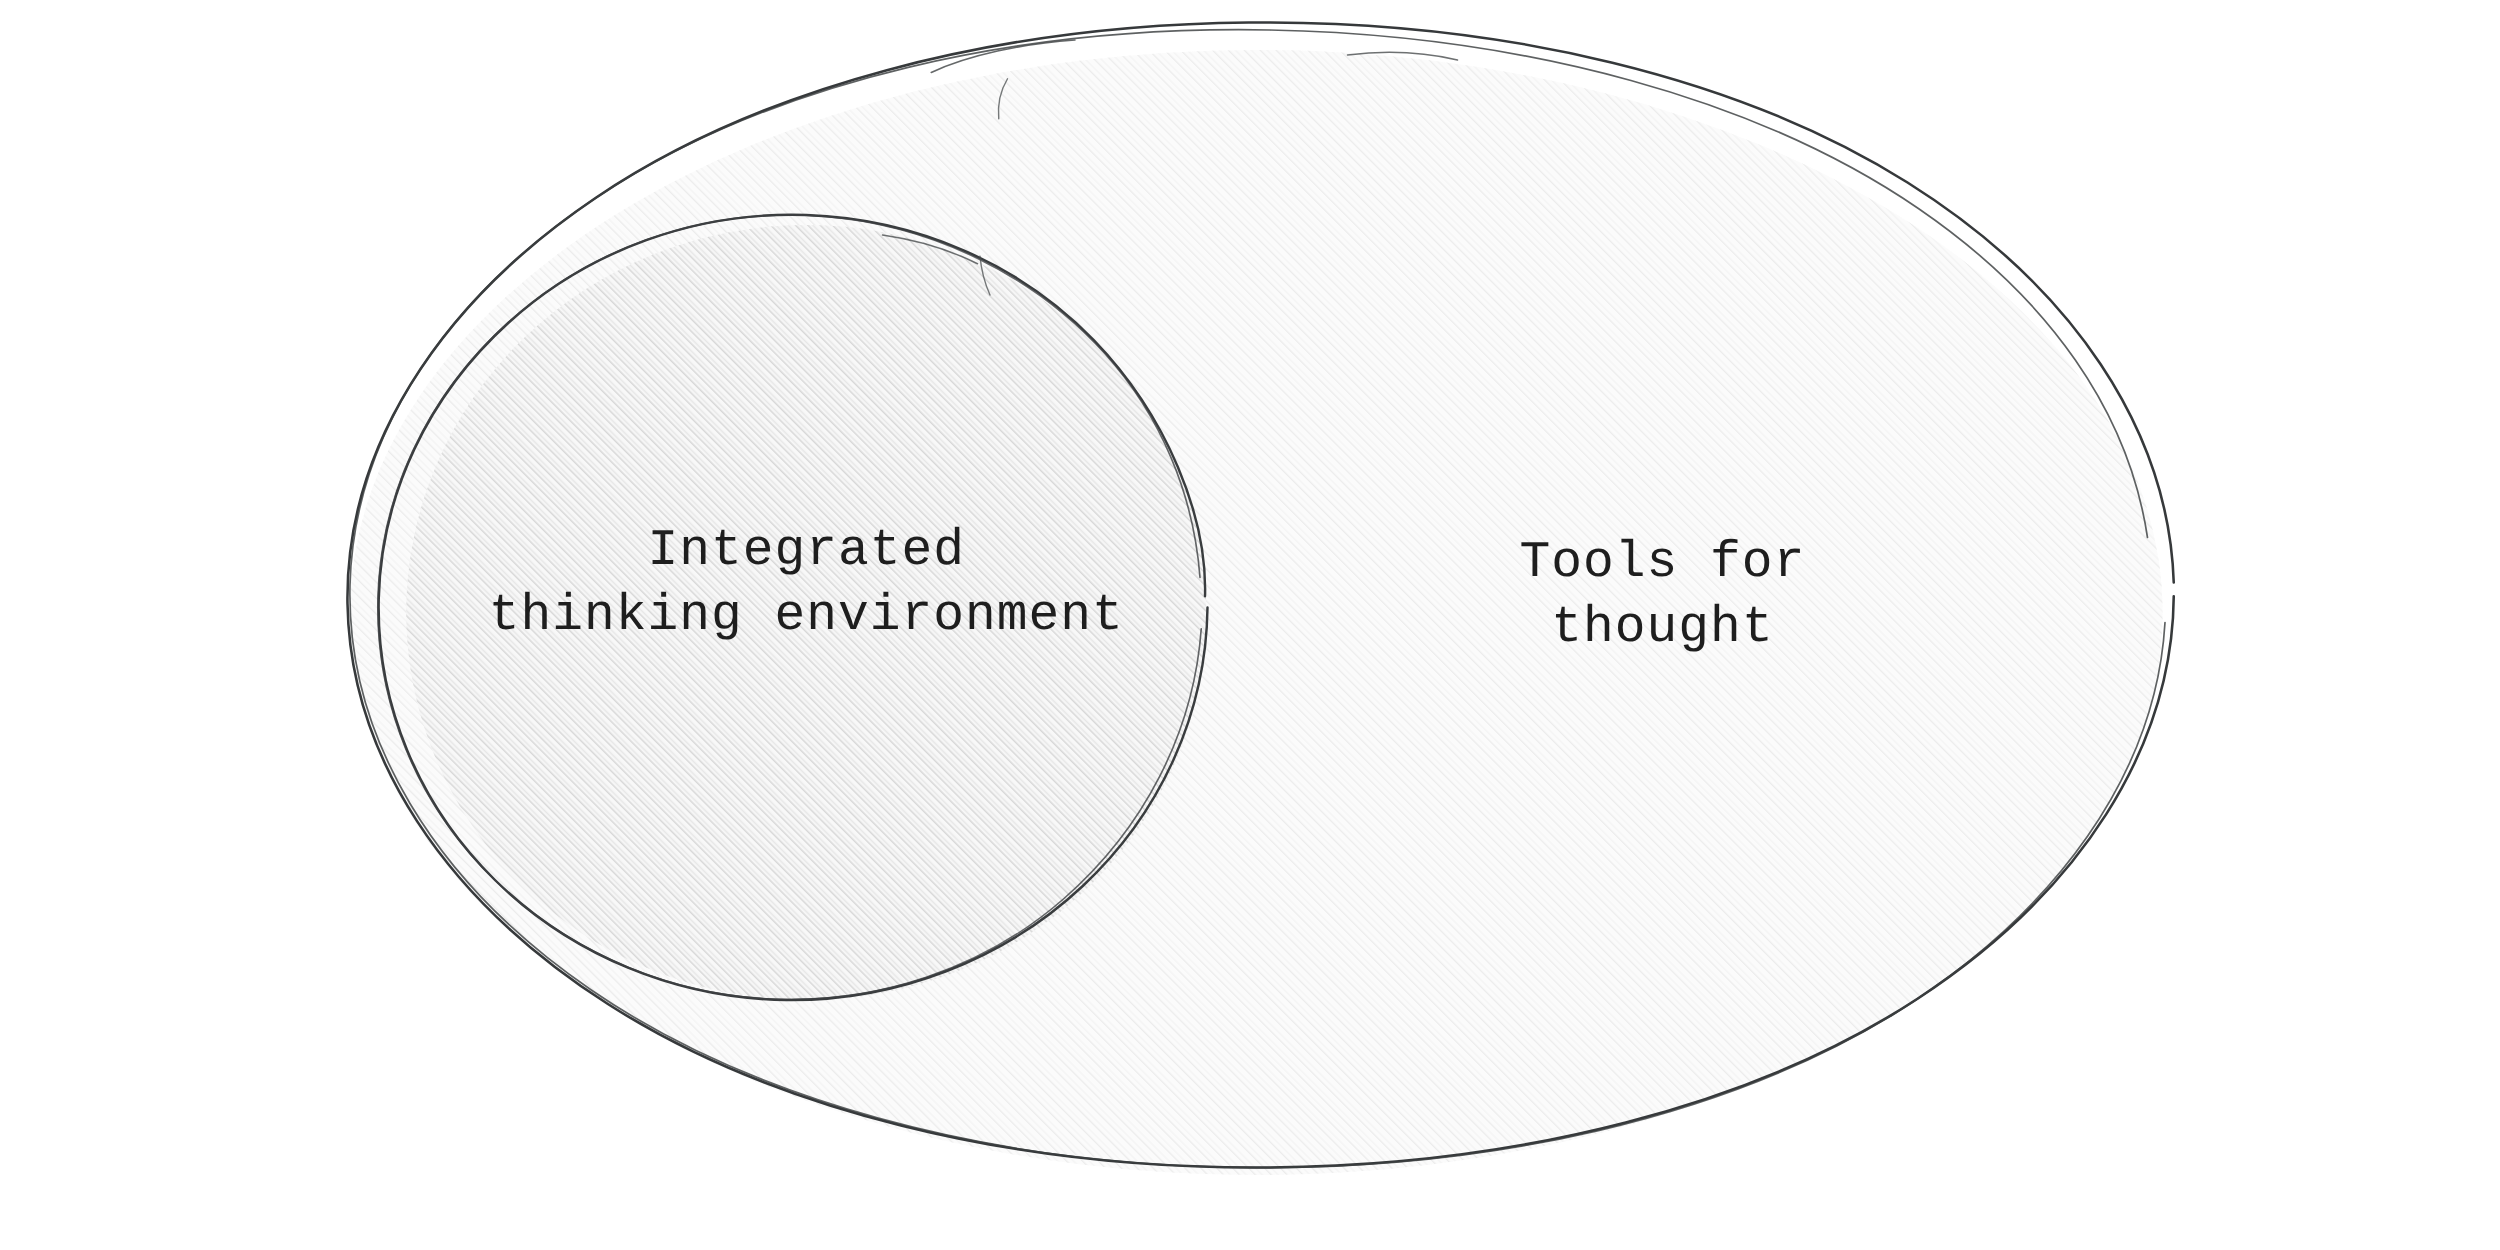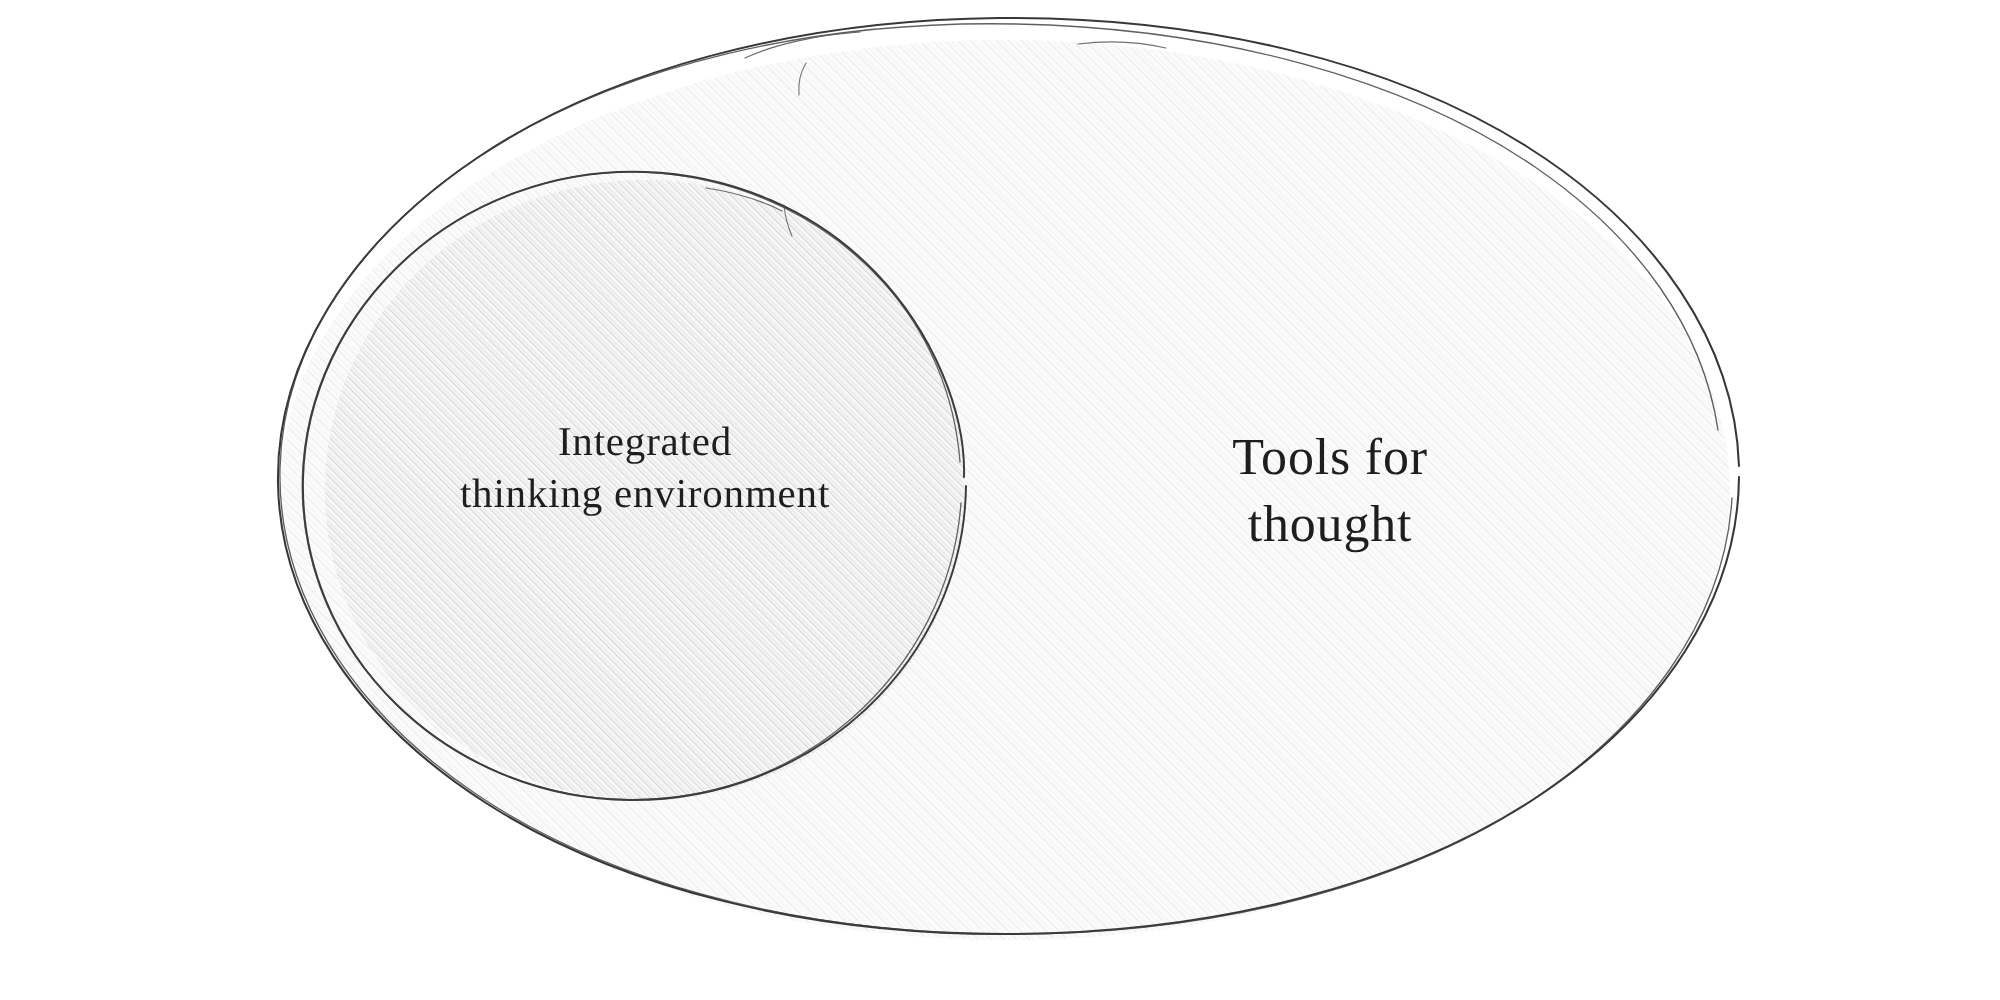--- a/index.html
+++ b/index.html
@@ -32,38 +32,38 @@
     left: 0;
     top: 0;
     width: 2000px;
     height: 1000px;
     pointer-events: none;
   }
   .shape-label {
     position: absolute;
     text-align: center;
     color: #1e1e1e;
-    font-family: Liberation Serif, serif;
+    font-family: Liberation Mono, monospace;
     line-height: 1.28;
     letter-spacing: 0.8px;
     white-space: pre-line;
     font-weight: 400;
     text-rendering: geometricPrecision;
   }
   #inner-circle-label {
     left: 330px;
     top: 415px;
     width: 630px;
     font-size: 41px;
   }
   #outer-ellipse-label {
     left: 1060px;
     top: 425px;
     width: 540px;
-    font-size: 52px;
+    font-size: 41px;
   }
 </style>
 </head>
 <body>
 
 <div id="canvas">
 
   <svg id="sketch-svg" viewBox="0 0 2000 1000" xmlns="http://www.w3.org/2000/svg">
     <defs>
 

